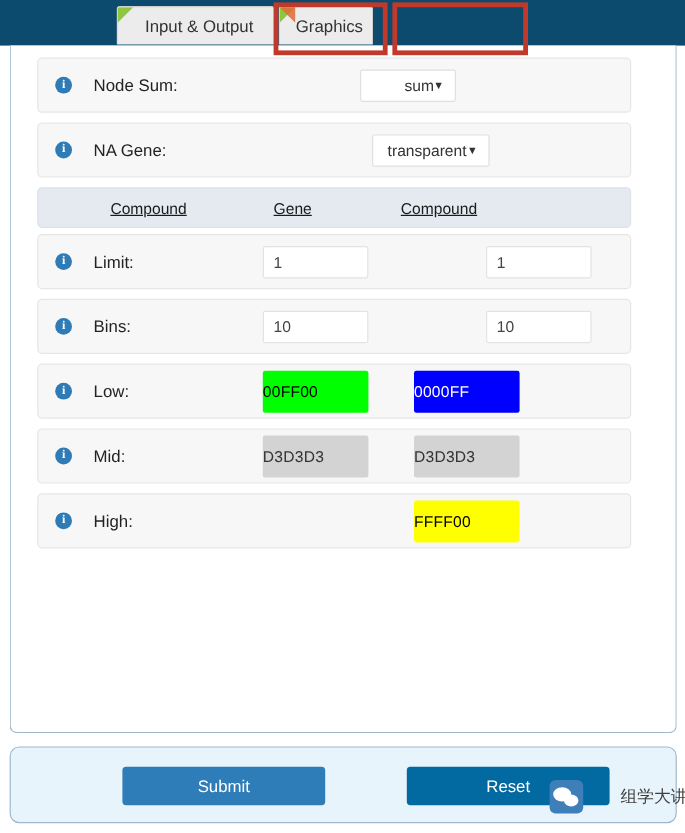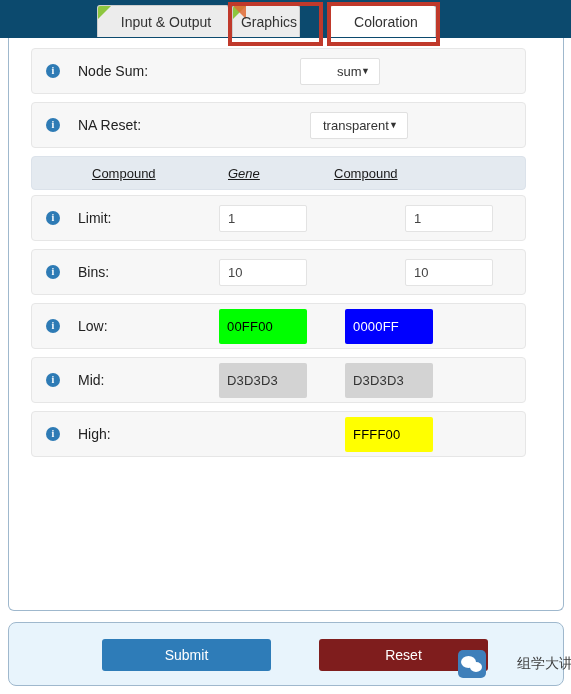--- a/index.html
+++ b/index.html
@@ -58,21 +58,21 @@
   .tab .corner2 {
     position: absolute;
     left: 0; top: 0;
     width: 0; height: 0;
     border-style: solid;
     border-width: 13px 0 0 13px;
     border-color: #e06b35 transparent transparent transparent;
     opacity: 0.85;
   }
   #tab-io  { left: 97px;  width: 132px; }
-  #tab-gfx { left: 232px; width: 68px;  }
+  #tab-gfx { left: 232px; width: 79px;  }
   #tab-col { left: 330px; width: 106px; }
 
   .tab-label { position: relative; z-index: 2; padding-left: 6px; }
 
   
   .annot {
     position: absolute;
     border: 4px solid #c0392b;
     box-sizing: border-box;
     z-index: 30;
@@ -164,21 +164,20 @@
   }
 
   .swatch {
     position: absolute;
     box-sizing: border-box;
     height: 35px;
     border-radius: 2px;
     font-size: 13px;
     display: flex;
     align-items: center;
-    padding-left: 8px;
     letter-spacing: 0.2px;
   }
 
   .select {
     position: absolute;
     box-sizing: border-box;
     height: 27px;
     background: #ffffff;
     border: 1px solid #e0e0e0;
     border-radius: 2px;
@@ -267,52 +266,49 @@
     <span class="corner corner-green"></span>
     <span class="tab-label">Input &amp; Output</span>
   </div>
 
   <div class="tab inactive" id="tab-gfx">
     <span class="corner corner-green"></span>
     <span class="corner2"></span>
     <span class="tab-label">Graphics</span>
   </div>
 
-  <div class="tab active" id="tab-col">
-    <span class="tab-label">Coloration</span>
-  </div>
 
 </div>
 
 <div class="annot" id="annot-gfx" style="border-color: rgb(192, 57, 43);"></div>
 <div class="annot" id="annot-col" style="border-color: rgb(192, 57, 43);"></div>
 
 <div class="panel">
 
   <div class="row" style="top:10px; height:46px;">
     <span class="info-icon" style="left:14px;">i</span>
     <span class="row-label" style="left:46px;">Node Sum:</span>
     <div class="select" style="left:268px; width:80px;padding-left:36px;">
       <span>sum</span>
       <span class="caret">▼</span>
     </div>
   </div>
 
   <div class="row" style="top:64px; height:46px;">
     <span class="info-icon" style="left:14px;">i</span>
-    <span class="row-label" style="left:46px;">NA Reset:</span>
+    <span class="row-label" style="left:46px;">NA Gene:</span>
     <div class="select" style="left:278px; width:98px;padding-left:12px;">
       <span>transparent</span>
       <span class="caret">▼</span>
     </div>
   </div>
 
   <div class="row header-row" style="top:118px; height:34px;">
     <span class="col-head" style="left:60px;">Compound</span>
-    <span class="col-head" style="left:196px;font-style:italic;">Gene</span>
+    <span class="col-head" style="left:196px;">Gene</span>
     <span class="col-head" style="left:302px;">Compound</span>
   </div>
 
   <div class="row" style="top:157px; height:46px;">
     <span class="info-icon" style="left:14px;">i</span>
     <span class="row-label" style="left:46px;">Limit:</span>
     <div class="textbox" style="left:187px; width:88px;">1</div>
     <div class="textbox" style="left:373px; width:88px;">1</div>
   </div>
 
@@ -340,21 +336,21 @@
   <div class="row" style="top:373px; height:46px;">
     <span class="info-icon" style="left:14px;">i</span>
     <span class="row-label" style="left:46px;">High:</span>
     <div class="swatch" id="sw-high-compound" style="left: 313px; width: 88px; background: rgb(255, 255, 0); color: rgb(0, 0, 0);">FFFF00</div>
   </div>
 
 </div>
 
 <div class="footer">
   <div class="btn" id="btn-submit" style="background: rgb(46, 124, 184);">Submit</div>
-  <div class="btn" id="btn-reset" style="background: #7f1d1d;">Reset</div>
+  <div class="btn" id="btn-reset" style="background: #0369a1; margin-left: 20px;">Reset</div>
 </div>
 
 <div class="watermark">
   <div class="wechat-badge">
     <span class="b1"></span>
       <span class="b2"></span>
   </div>
   <span class="wm-text">组学大讲堂</span>
 </div>
 

